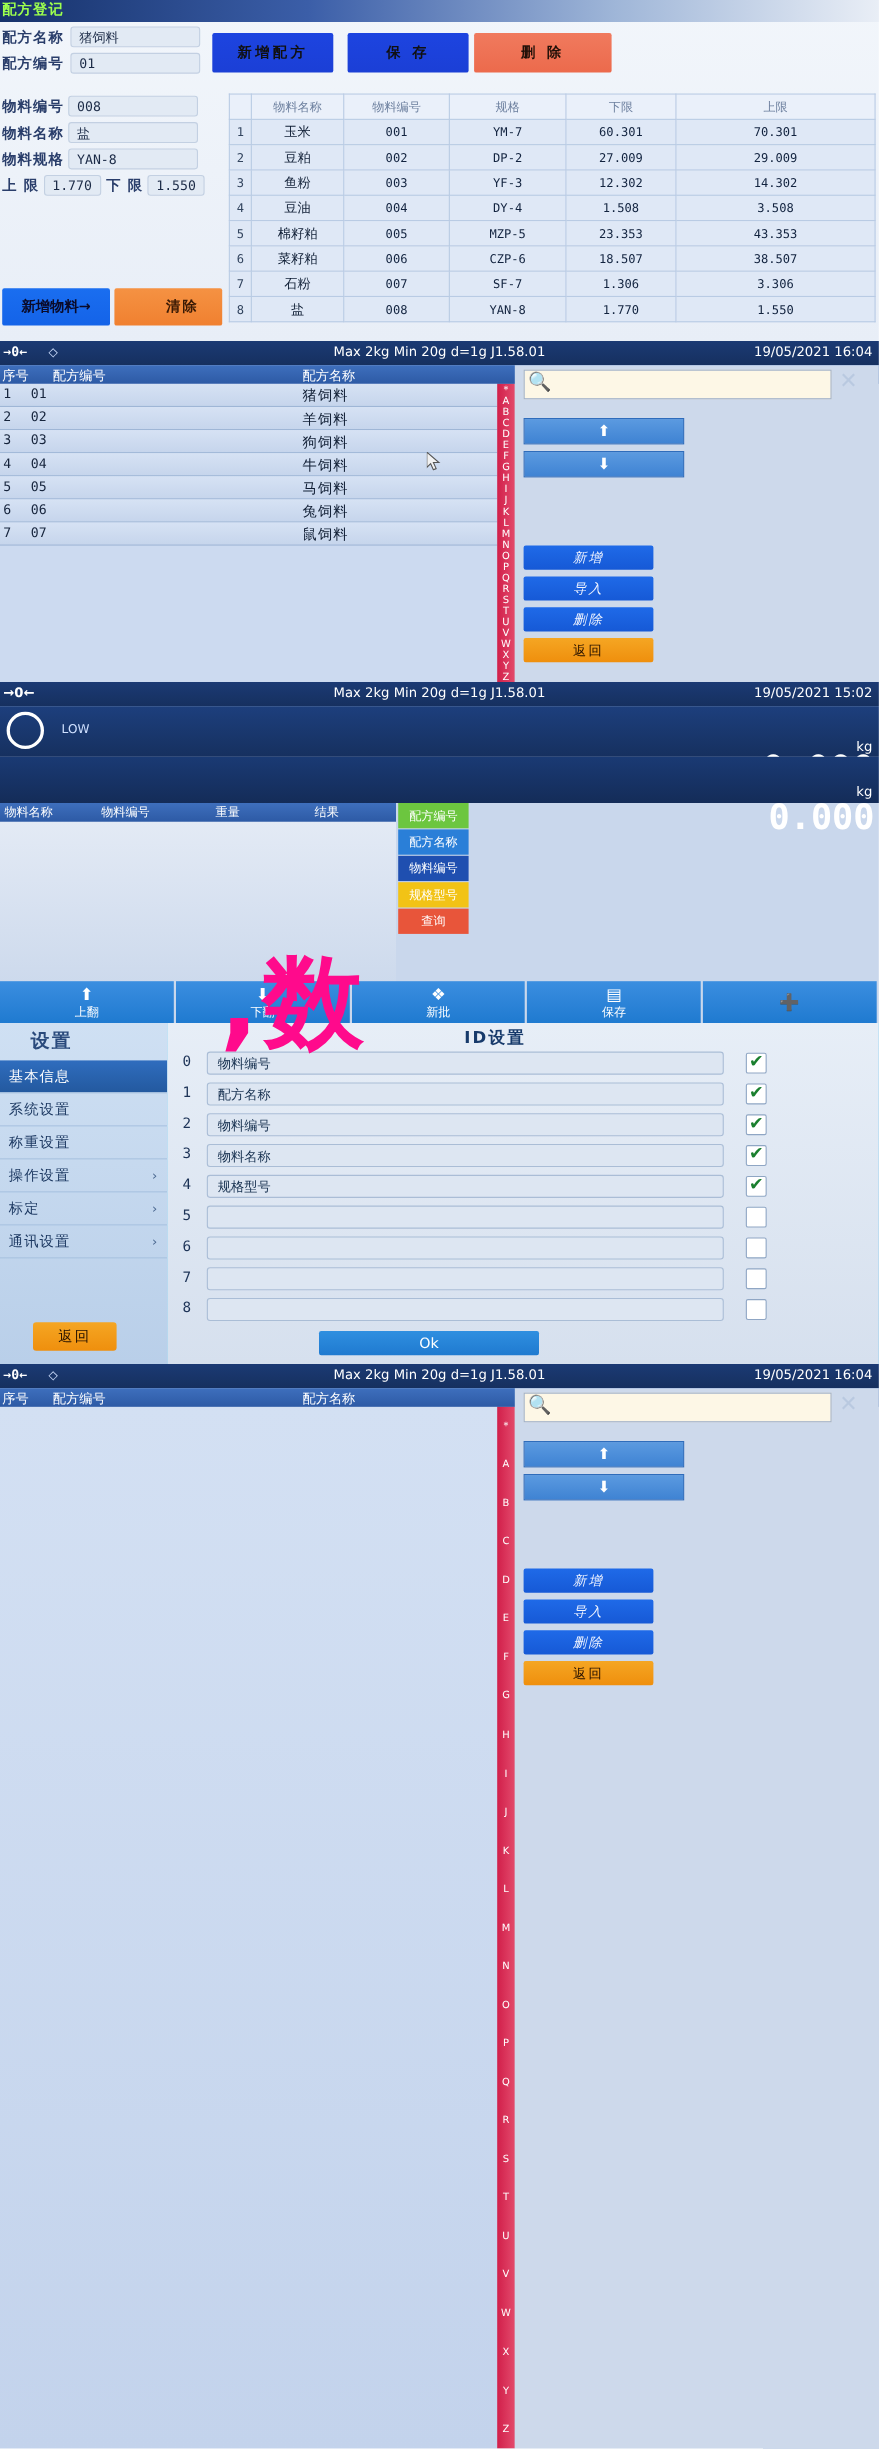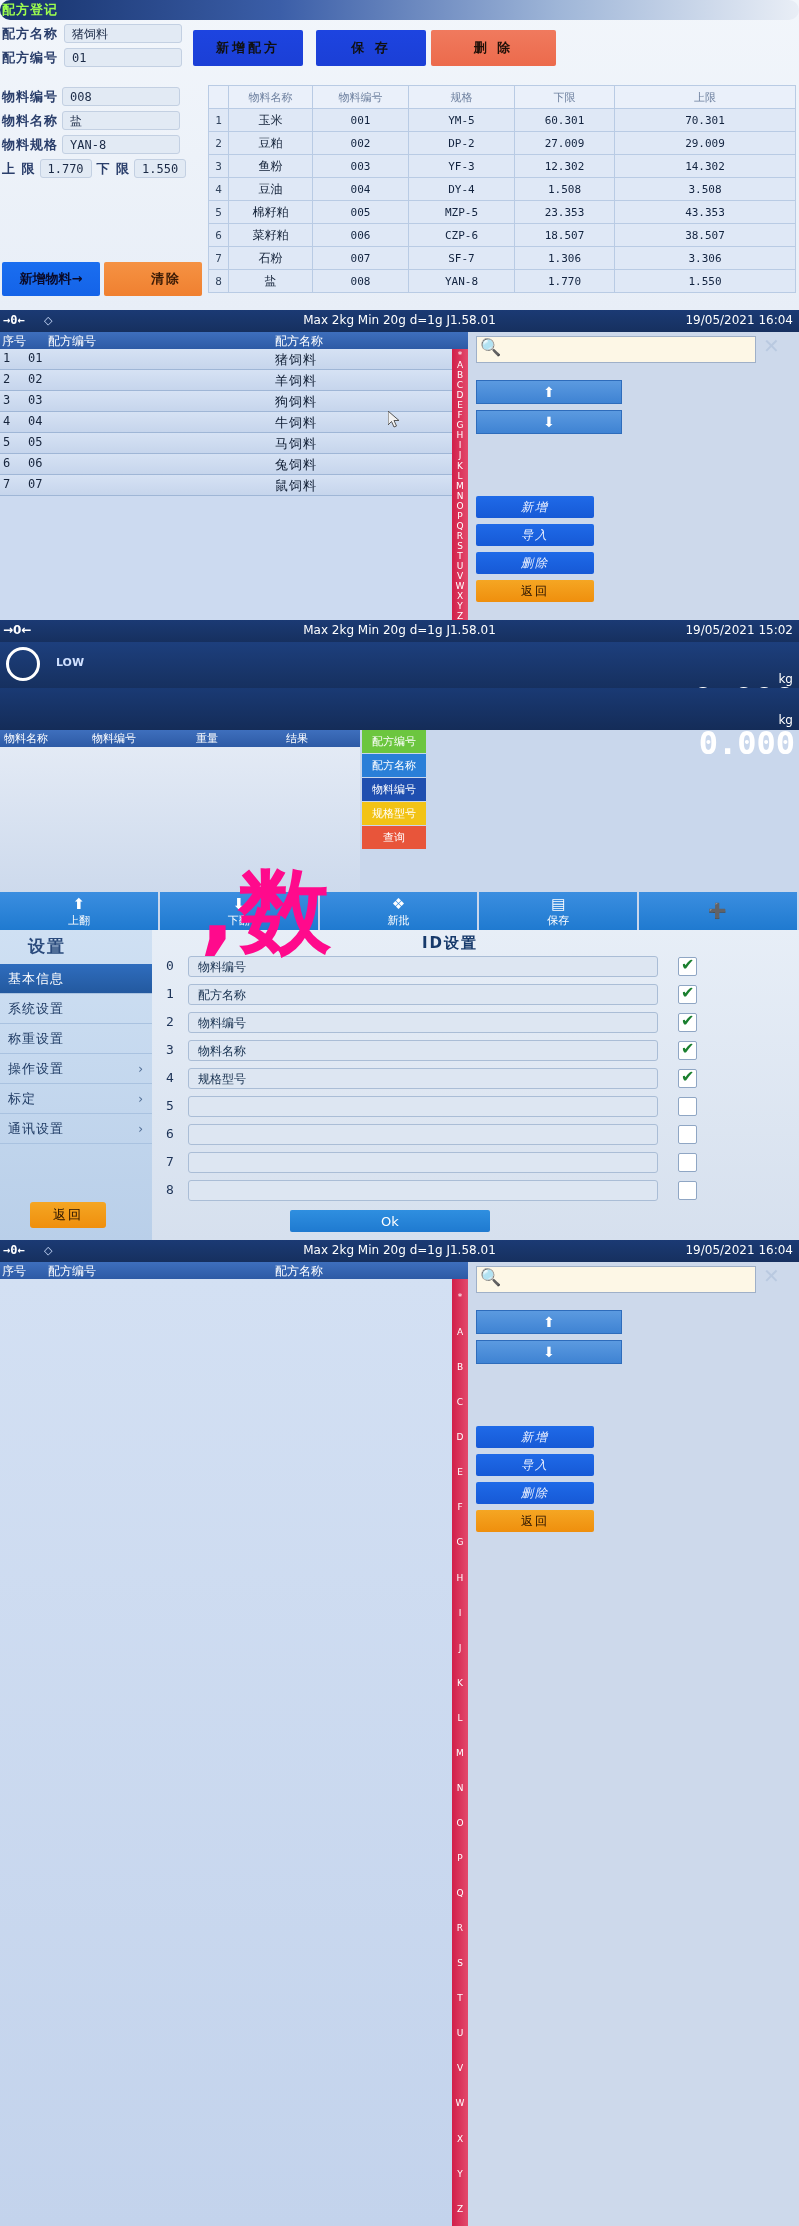--- a/index.html
+++ b/index.html
@@ -12,21 +12,21 @@
     position: relative;
   }
   .page { position:relative; width:799px; height:2226px; }
 
   
   .p1 { position:absolute; left:0; top:0; width:799px; height:310px;
         background: linear-gradient(180deg,#f2f6fb 0%, #e8eef7 100%); }
   .p1-title { position:absolute; left:0; top:0; width:799px; height:20px;
       background: linear-gradient(90deg,#16326b 0%, #3b5ea8 35%, #9fb6d8 70%, #e9eef6 100%);
       color:#9dff4e; font-size:13px; font-weight:bold; line-height:20px; padding-left:2px;
-      letter-spacing:1px;border-radius:10px; }
+      letter-spacing:1px; }
   .fld { position:absolute; display:flex; align-items:center; }
   .fld .lab { color:#2a3e6b; font-size:13px; font-weight:bold; letter-spacing:1px; }
   .fld .inp { background:#e2eaf4; border:1px solid #c3d0e2; border-radius:3px;
       height:19px; line-height:18px; color:#1b2a46; font-size:12px; padding-left:7px;
       font-family:"DejaVu Sans Mono","Liberation Mono",monospace; }
   .btn { position:absolute; display:flex; align-items:center; justify-content:center;
       color:#000; font-size:13px; font-weight:bold; letter-spacing:3px; border-radius:2px; }
   .btn-blue { background: linear-gradient(180deg,#1d44e0,#1b3fd6); color:#101010; }
   .btn-red  { background: linear-gradient(180deg,#f07a5e,#ec6a4c); color:#201008; }
   .btn-orange { background: linear-gradient(180deg,#f59243,#f08030); color:#3a1a05;padding-left:26px; }
@@ -77,21 +77,21 @@
       font-size:12px; color:#0b0b1e; letter-spacing:2px; border-radius:2px; }
   .act-blue { background:linear-gradient(180deg,#1f6ae8,#1659d6); color:#f0f4ff;font-style:italic;}
   .act-orange { background:linear-gradient(180deg,#f5a623,#ef8f0d); color:#241000;}
 
   
   .p3 { position:absolute; left:0; width:799px; background:#c9d7ec; }
   .p3 .bar-top { height:22px; background:linear-gradient(180deg,#1b3a74,#16305f); position:relative; color:#fff; }
   .p3 .big { position:absolute; right:4px; color:#ffffff; font-weight:bold;
       font-family:"DejaVu Sans Mono","Liberation Mono",monospace;margin-top:35px; }
   .p3 .bigunit { font-size:11px; font-weight:normal; }
-  .p3 .lowflag { position:absolute; left:56px; color:#cfe0ff; font-size:11px;font-weight:bold; }
+  .p3 .lowflag { position:absolute; left:56px; color:#cfe0ff; font-size:11px; }
   .p3 .circ { position:absolute; left:6px; border:3px solid #ffffff; border-radius:50%; }
   .p3tbl { position:absolute; }
   .p3tbl .hrow { height:17px; background:linear-gradient(180deg,#3e6fbd,#2d5aa5); color:#fff;
       font-size:11px; position:relative; }
   .p3tbl .hrow span { position:absolute; top:1px; }
   .tile { position:absolute; display:flex; align-items:center; justify-content:center;
       font-size:11px; color:#fff; letter-spacing:0px; }
   .bottombar { position:absolute; left:0; width:799px; height:38px; }
   .bb { position:absolute; top:0; height:38px; display:flex; flex-direction:column;
       align-items:center; justify-content:center; color:#fff; font-size:11px; }
@@ -184,21 +184,21 @@
           <th style="width:106px">规格</th>
           <th style="width:100px">下限</th>
           <th>上限</th>
         </tr>
       </thead>
       <tbody id="mat-body">
           <tr>
             <td class="ix">1</td>
             <td class="nm">玉米</td>
             <td>001</td>
-            <td>YM-5</td>
+            <td>YM-7</td>
             <td>60.301</td>
             <td>70.301</td>
           </tr>
           <tr>
             <td class="ix">2</td>
             <td class="nm">豆粕</td>
             <td>002</td>
             <td>DP-2</td>
             <td>27.009</td>
             <td>29.009</td>

